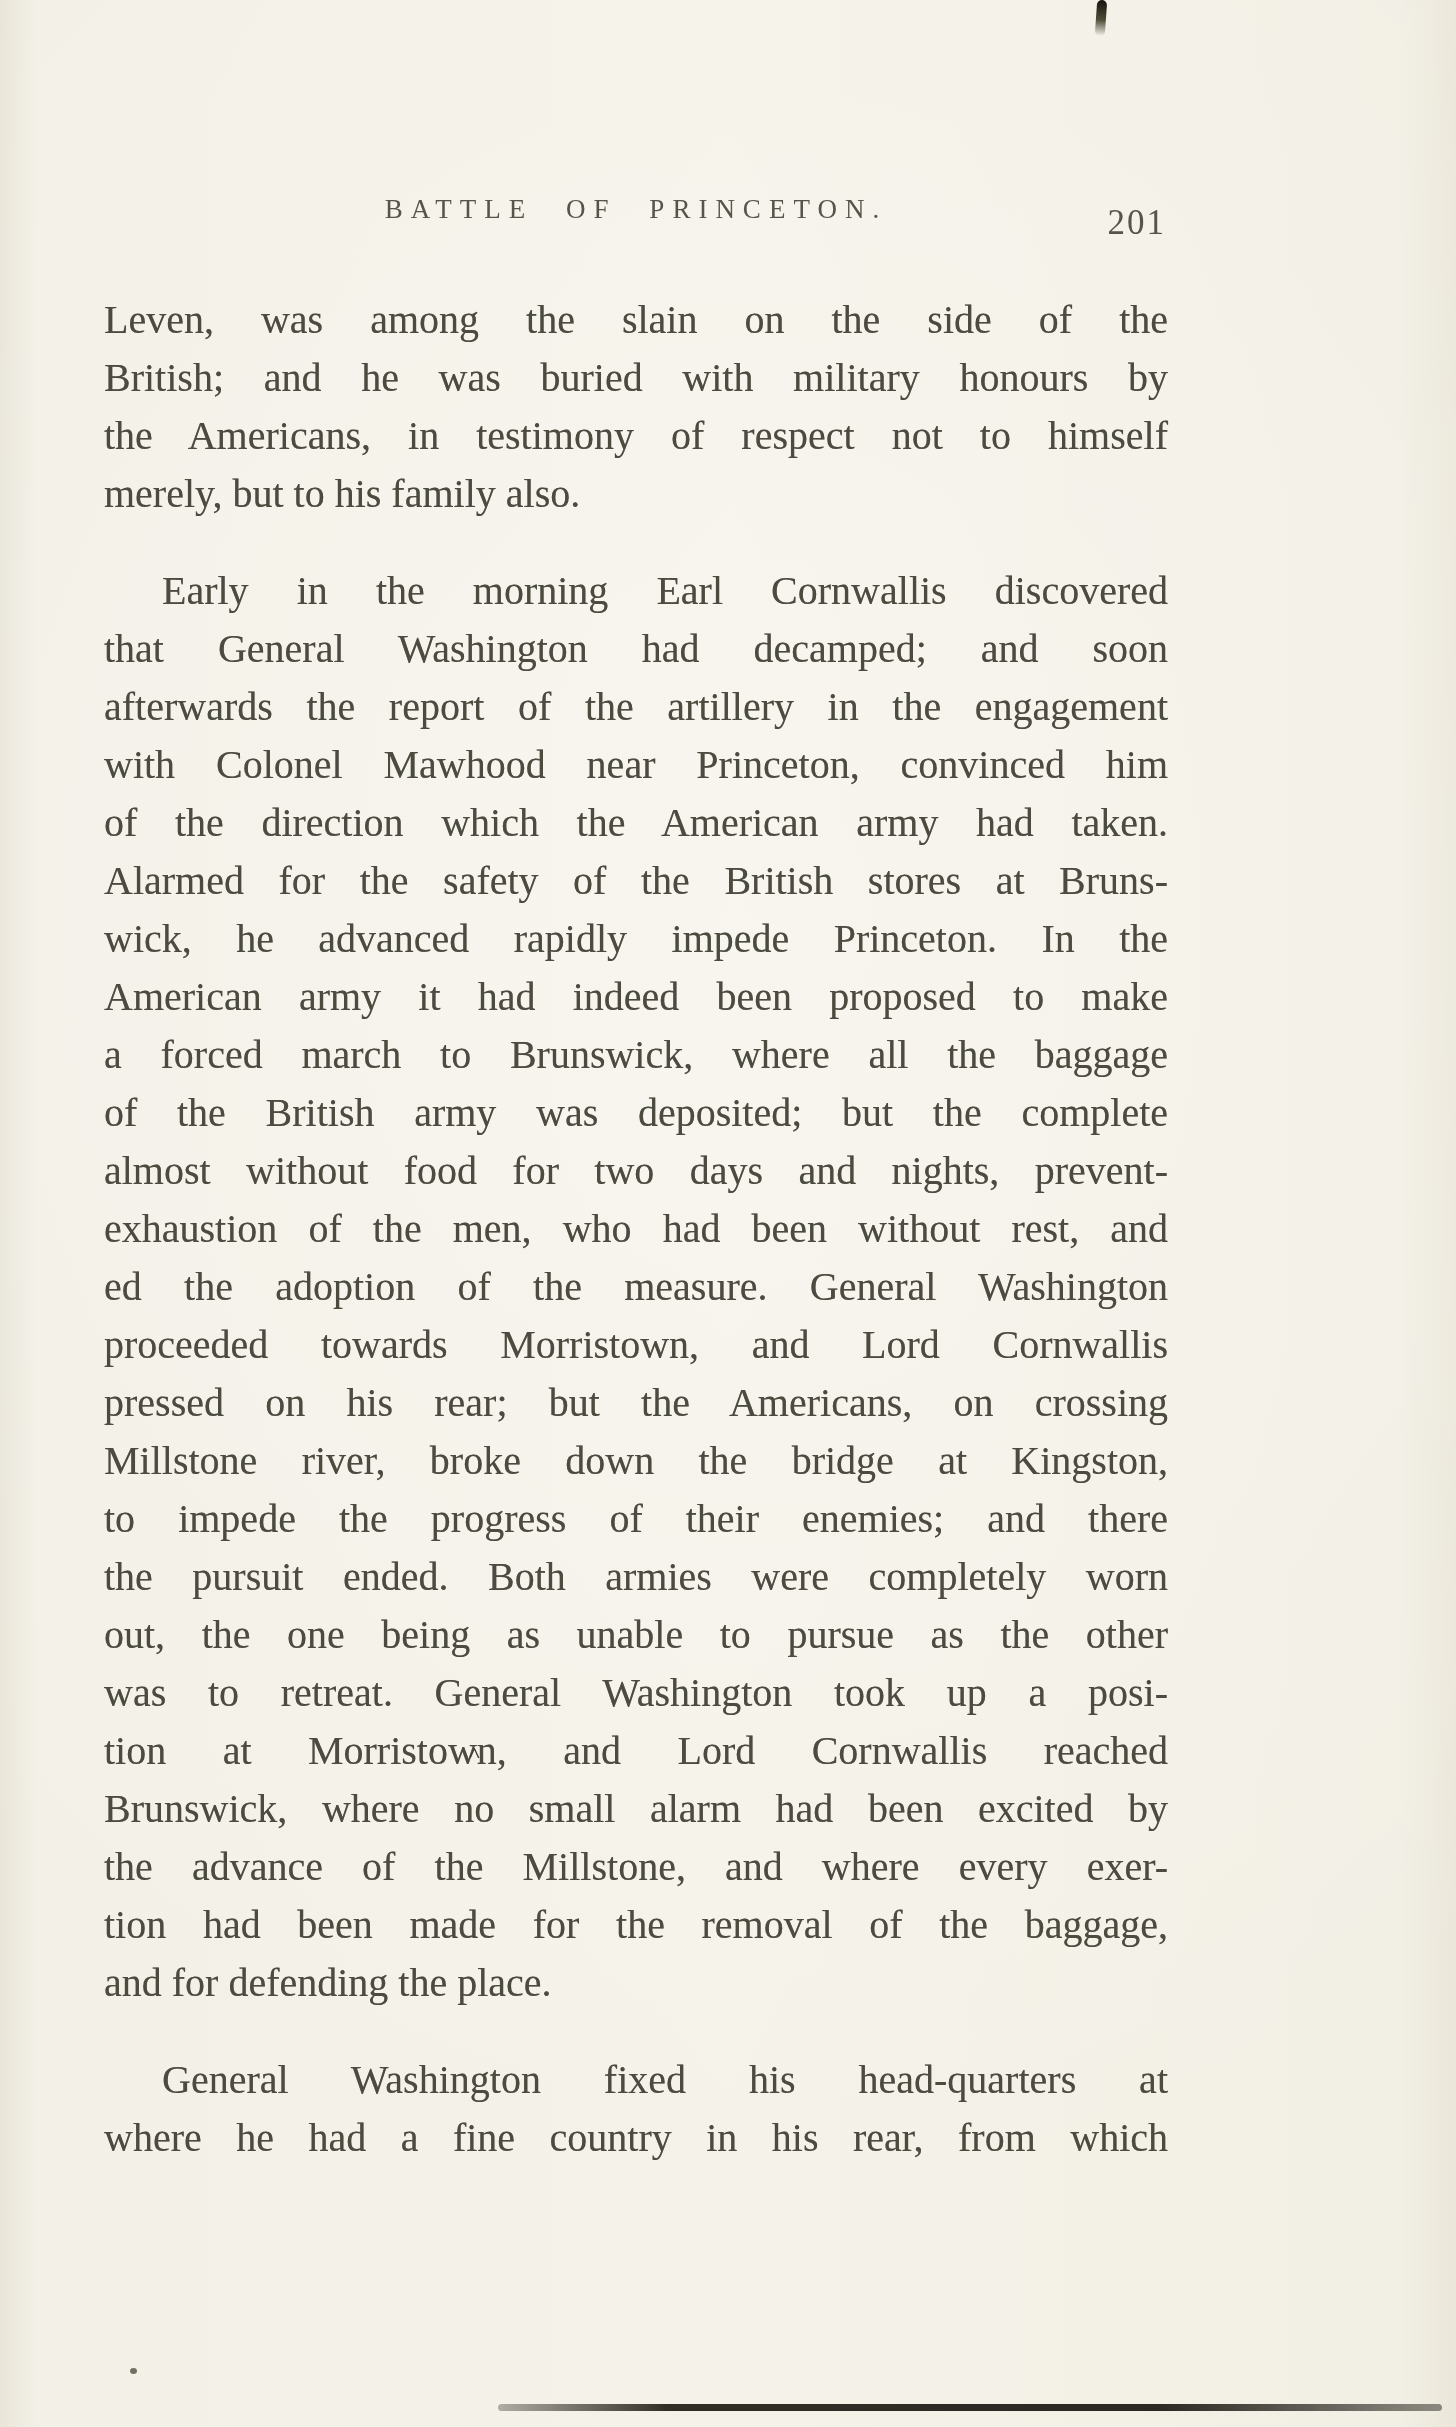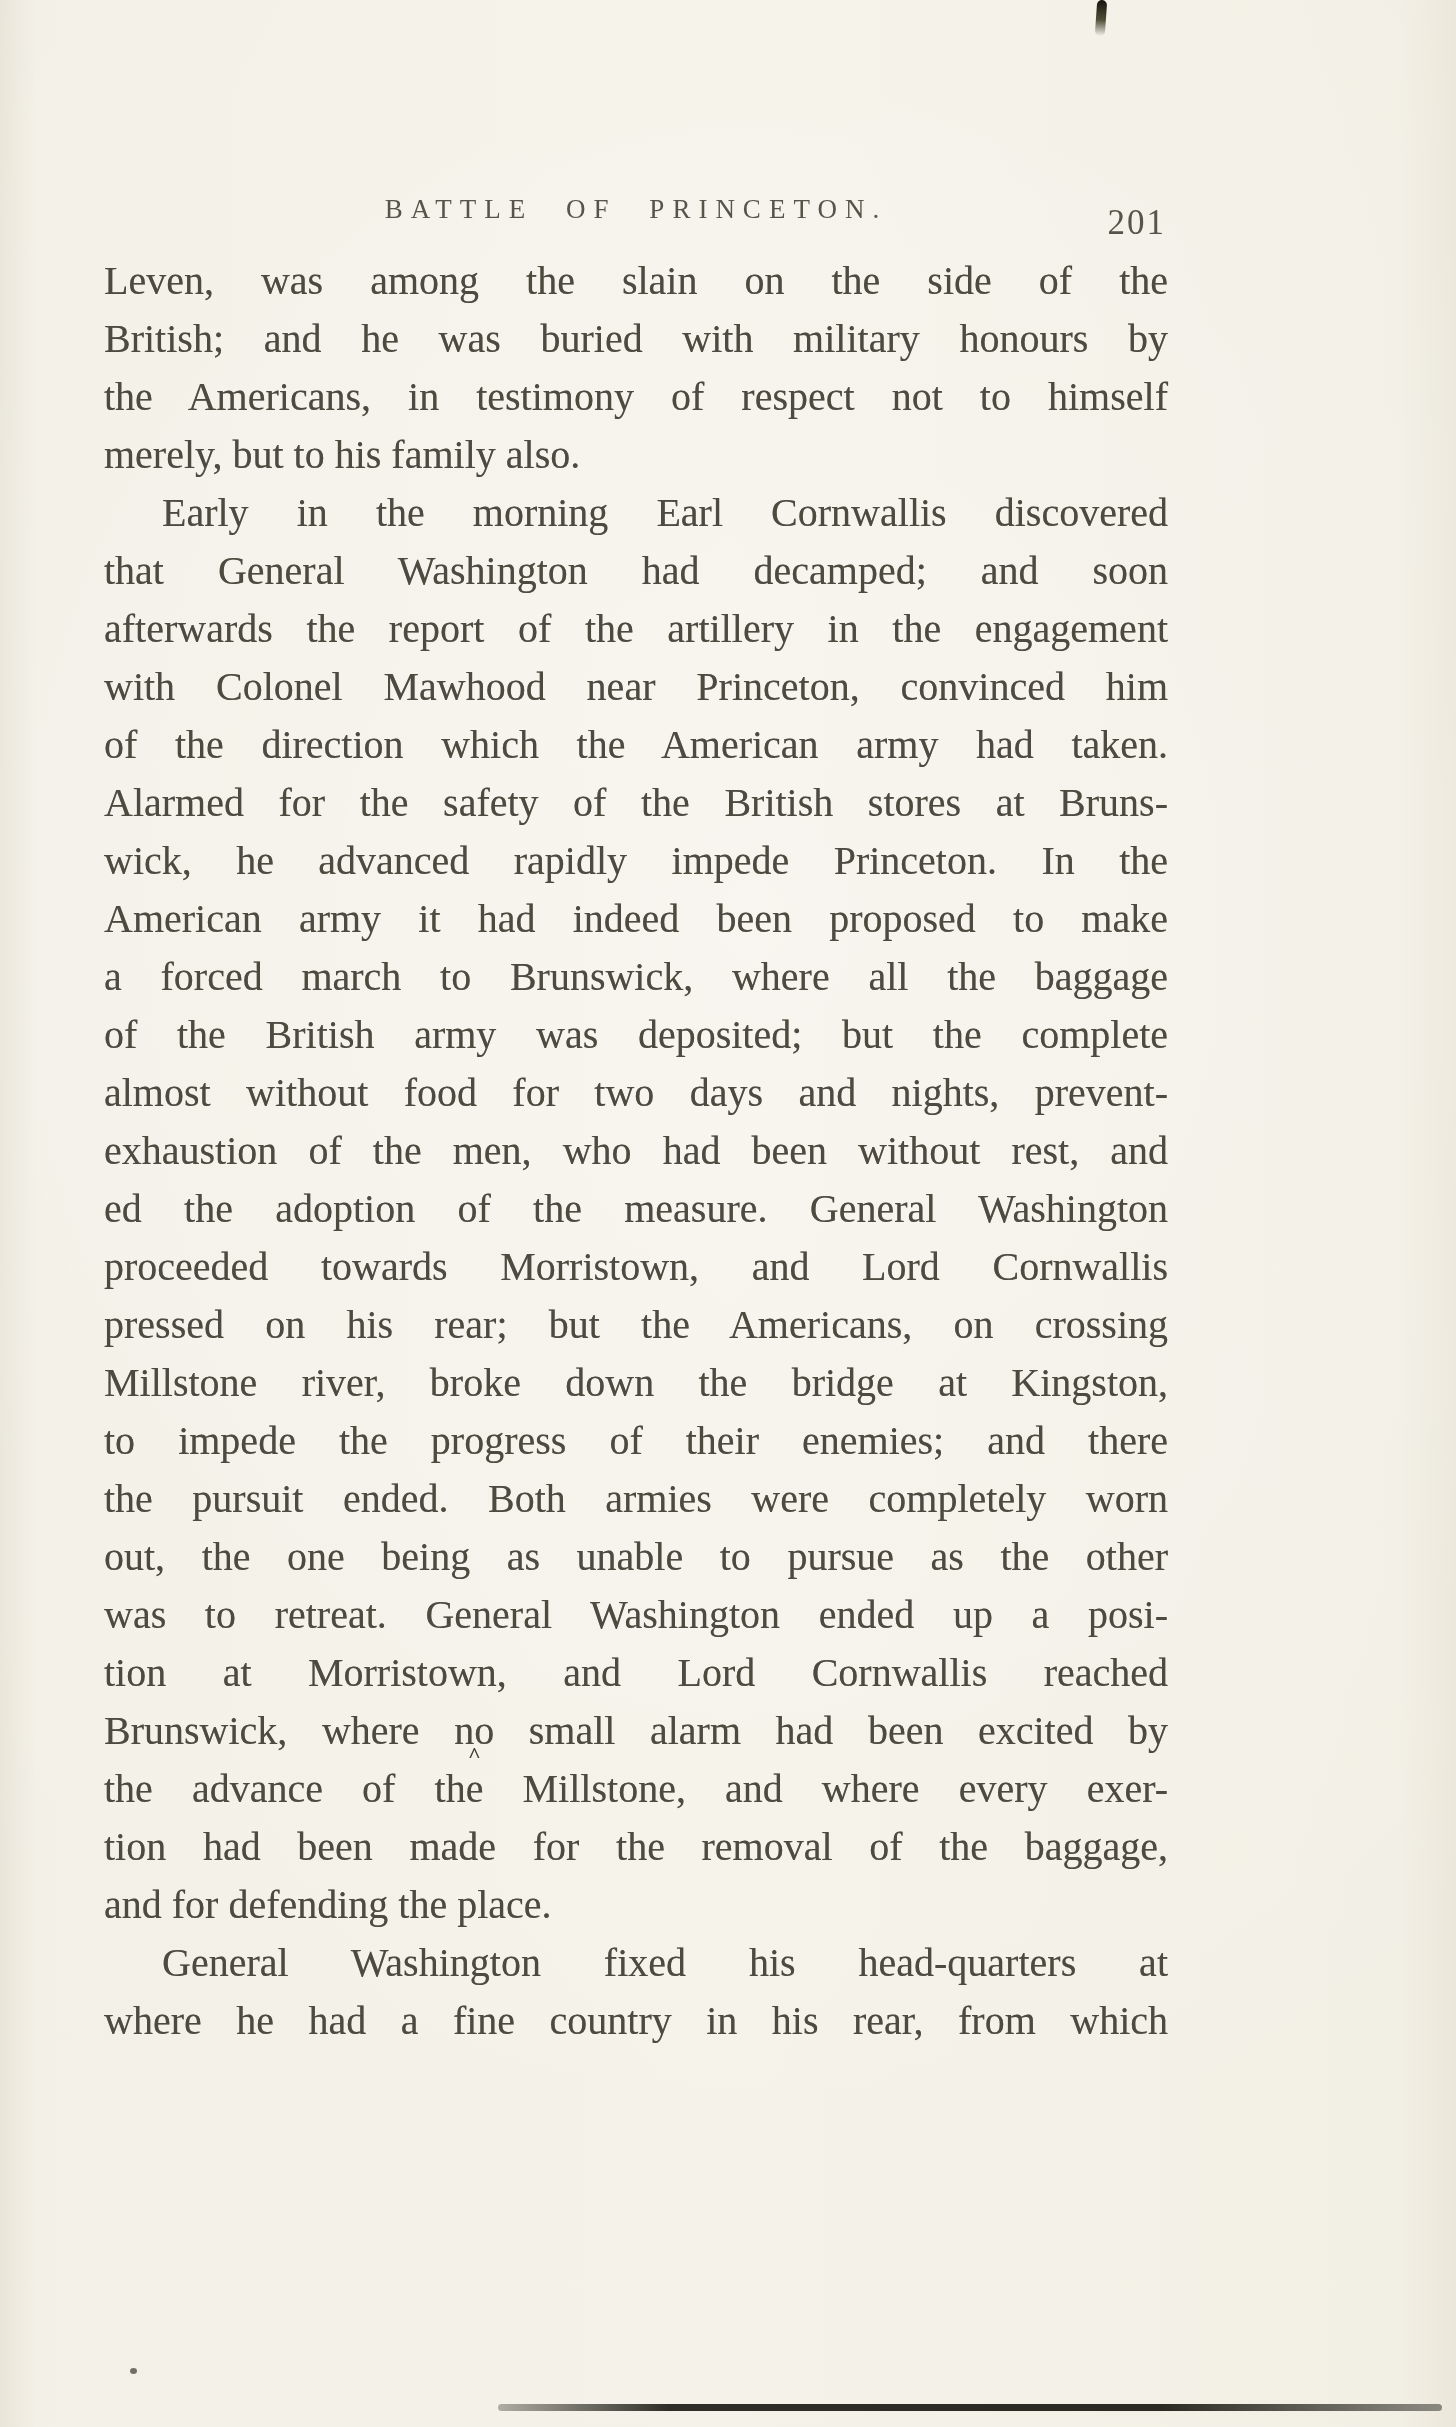--- a/index.html
+++ b/index.html
@@ -57,21 +57,21 @@
   
   .text-block {
     position: absolute;
     top: 252px;
     left: 104px;
     width: 1064px;
     color: #4c4b40;
     font-size: 40px;
     text-shadow: 0 0 0.6px rgba(60,60,45,0.45);
   }
-  .paragraph { width: 100%; }
+  .paragraph { width: 100%; margin-top: 39px; }
   .line {
     width: 100%;
     height: 58px;
     line-height: 58px;
     white-space: nowrap;
     text-align: justify;
     -moz-text-align-last: justify;
     text-align-last: justify;
     white-space: normal;
     overflow: visible;
@@ -155,21 +155,21 @@
       <div class="line">of the British army was deposited; but the complete</div>
       <div class="line">almost without food for two days and nights, prevent-</div>
       <div class="line">exhaustion of the men, who had been without rest, and</div>
       <div class="line">ed the adoption of the measure.  General Washington</div>
       <div class="line">proceeded towards Morristown, and Lord Cornwallis</div>
       <div class="line">pressed on his rear; but the Americans, on crossing</div>
       <div class="line">Millstone river, broke down the bridge at Kingston,</div>
       <div class="line">to impede the progress of their enemies; and there</div>
       <div class="line">the pursuit ended.  Both armies were completely worn</div>
       <div class="line">out, the one being as unable to pursue as the other</div>
-      <div class="line">was to retreat.  General Washington ended up a posi-</div>
+      <div class="line">was to retreat.  General Washington took up a posi-</div>
       <div class="line">tion at Morristown, and Lord Cornwallis reached</div>
       <div class="line">Brunswick, where no small alarm had been excited by</div>
       <div class="line">the advance of the Millstone, and where every exer-</div>
       <div class="line">tion had been made for the removal of the baggage,</div>
       <div class="line last">and for defending the place.</div>
     </div>
     <div class="paragraph">
       <div class="line indent">General Washington fixed his head-quarters at</div>
       <div class="line">where he had a fine country in his rear, from which</div>
     </div>

